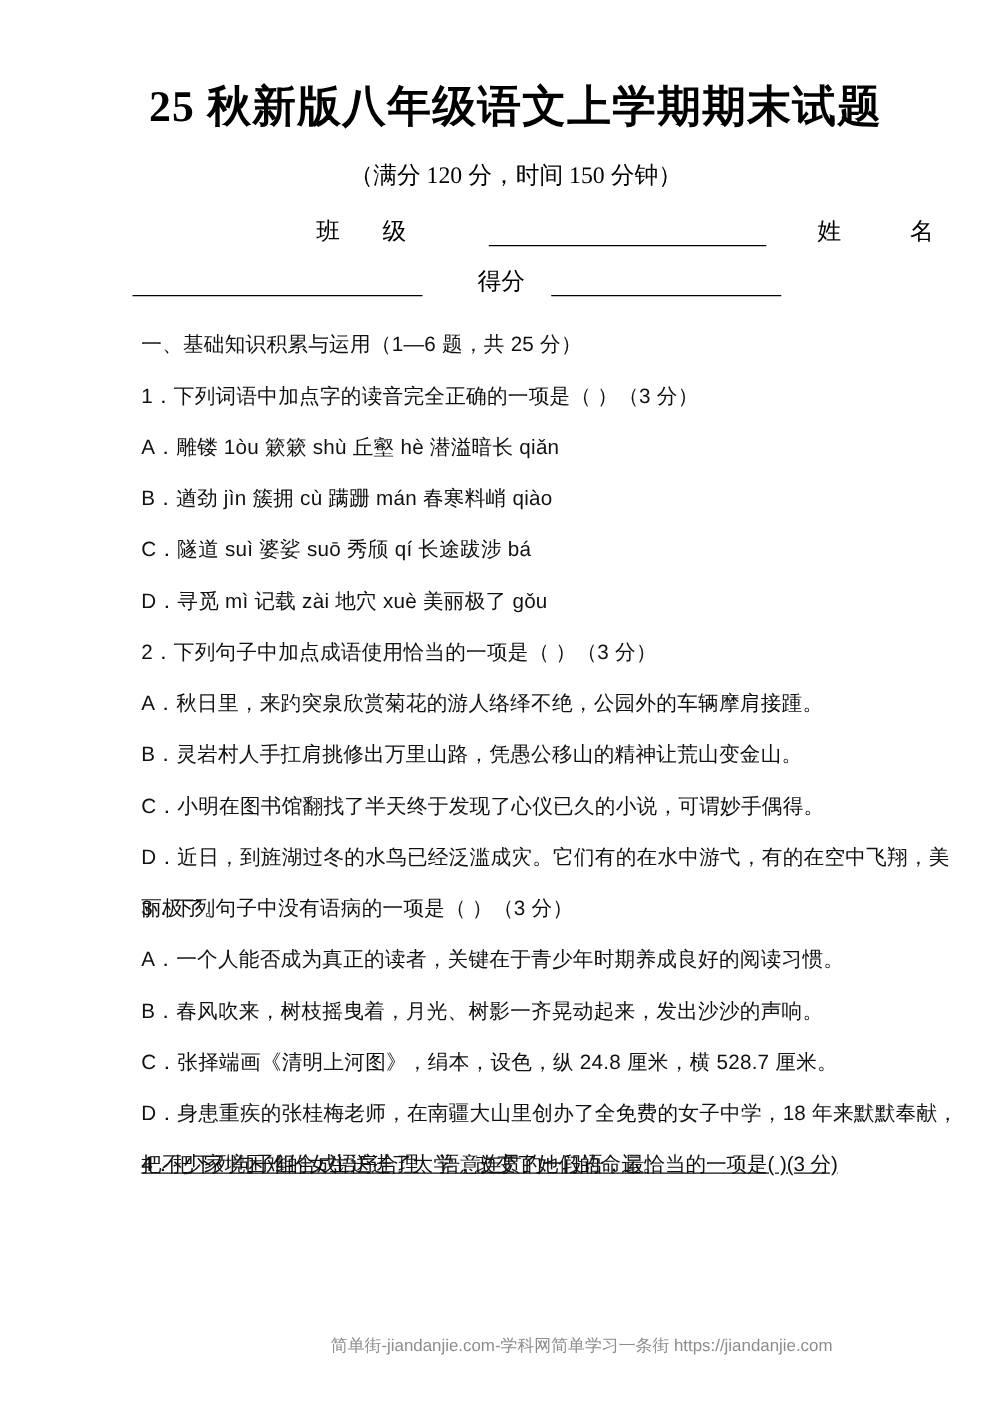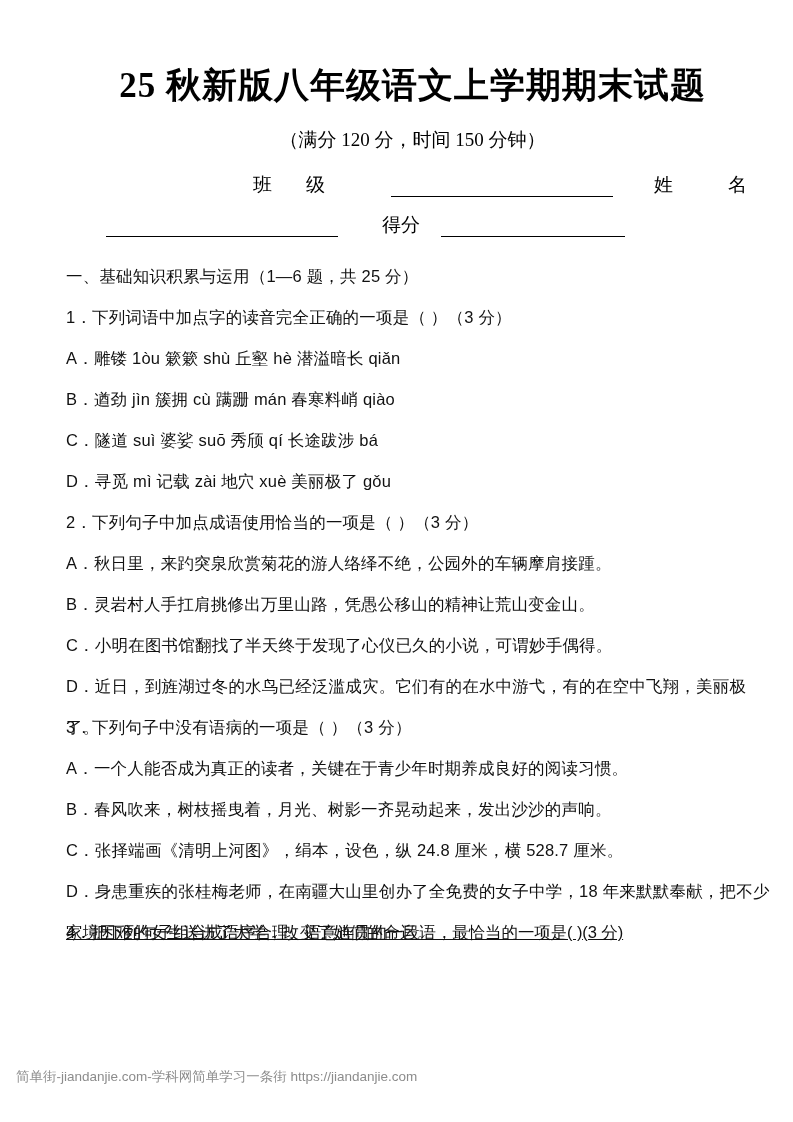--- a/index.html
+++ b/index.html
@@ -93,39 +93,40 @@
     left: 50px;
     width: 710px;
   }
   .line {
     font-size: 16.5px;
     line-height: 41px;
     height: 41px;
     color: #111;
     white-space: nowrap;
     letter-spacing: 0.2px;
+    margin-left: 47px;
   }
   .line.wrap {
     white-space: normal;
   }
   .line.tight {
     letter-spacing: -0.1px;
     text-decoration: underline;
   }
   .sec-head {
     font-size: 16.5px;
   }
 
   
   .footer {
     position: absolute;
     top: 1068px;
     left: 0;
     width: 650px;
-    text-align: left;
+    text-align: right;
     font-size: 13.5px;
     color: #8c8c8c;
     white-space: nowrap;
   }
 </style>
 </head>
 <body>
 
 <div class="page">
 

